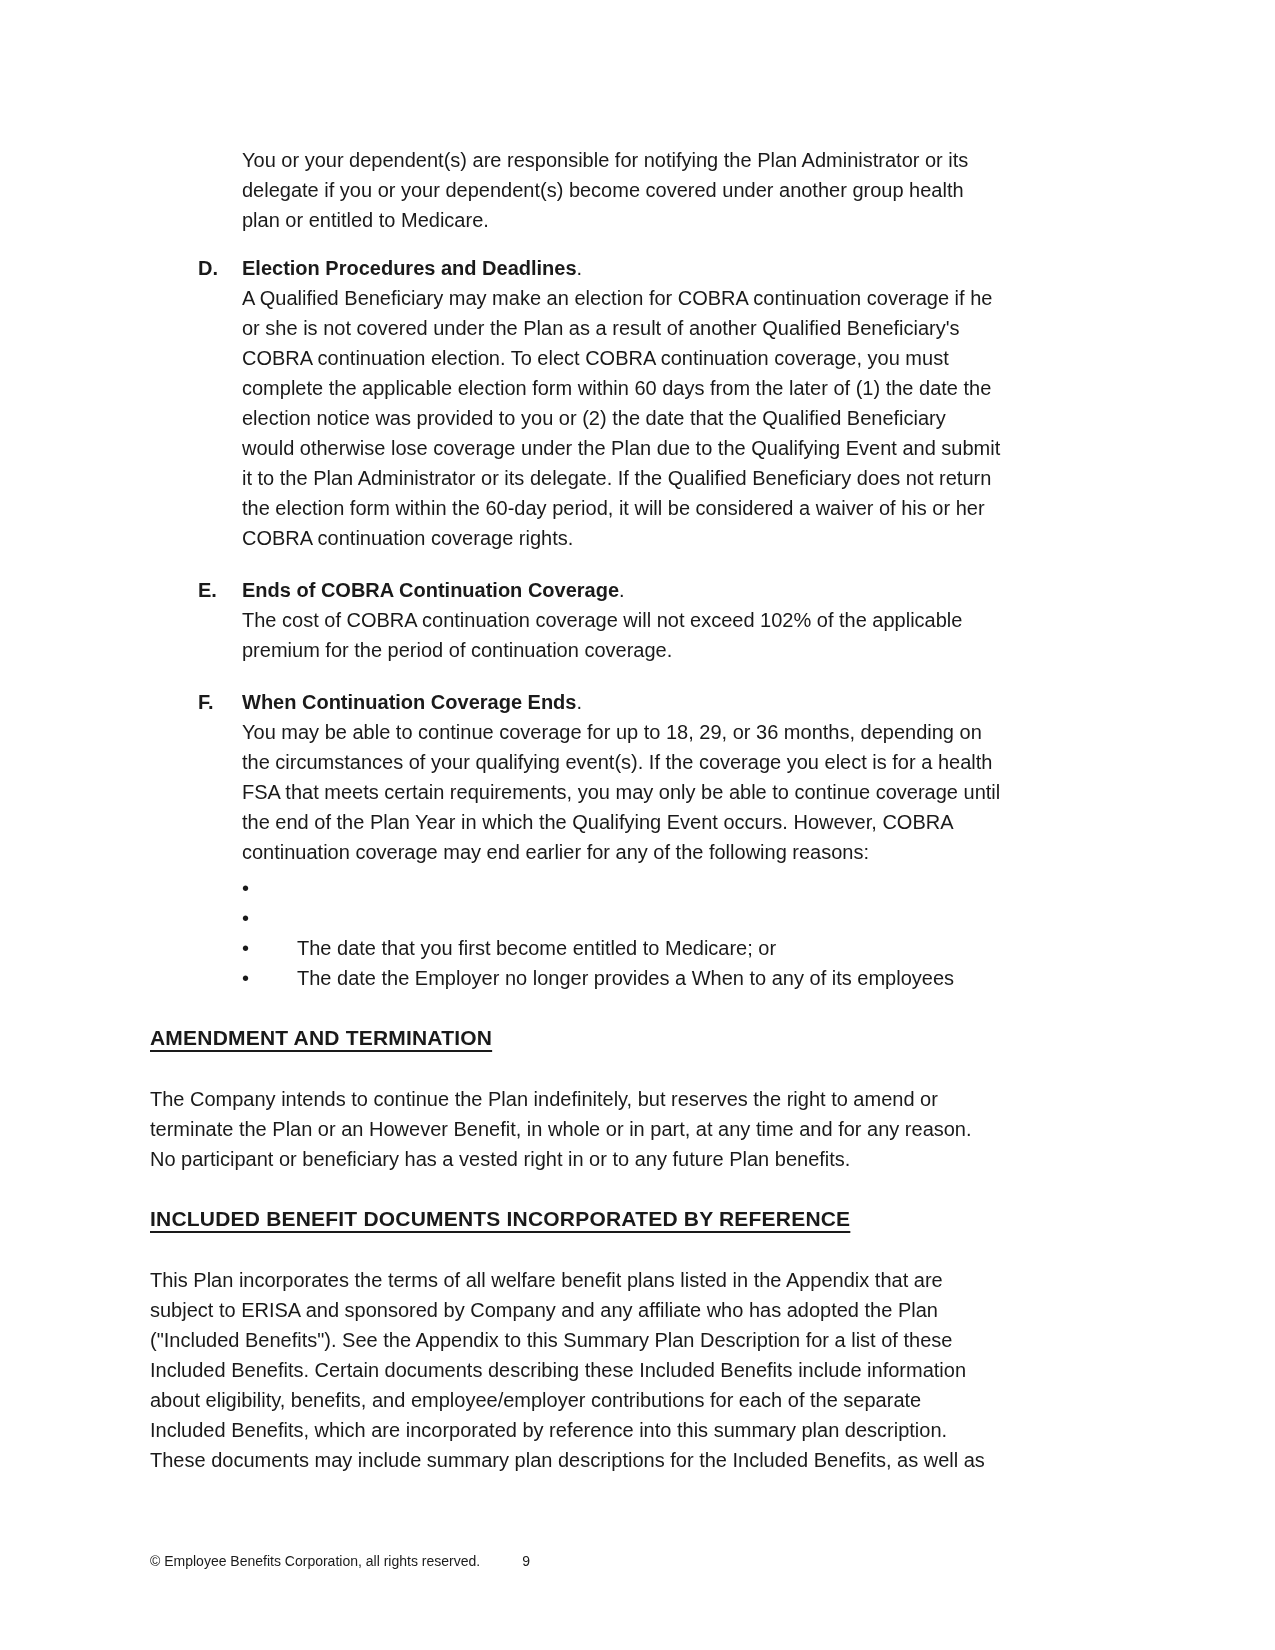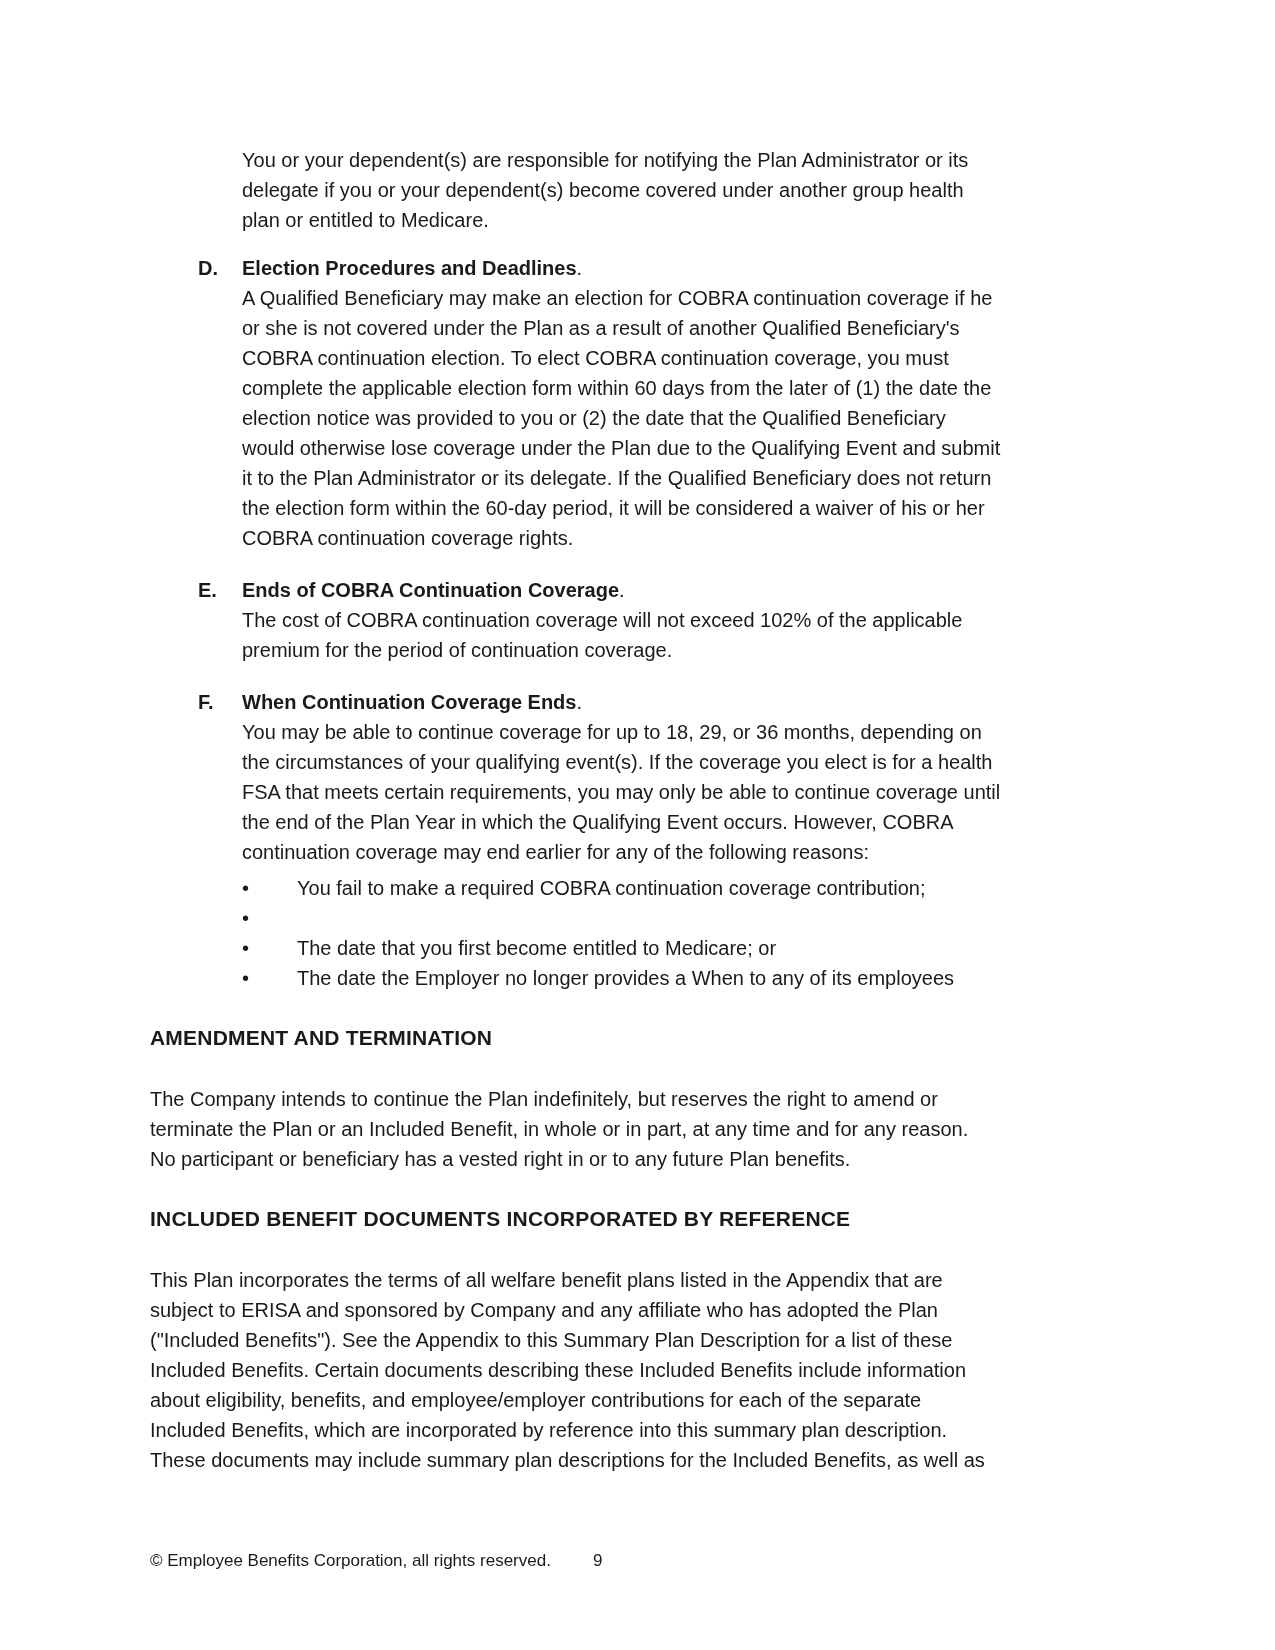--- a/index.html
+++ b/index.html
@@ -28,29 +28,30 @@
   }
   .section-title { font-weight: bold; margin-top: 16px; }
   .bullet-list { margin-top: 6px; }
   .bullet-row { display: flex; }
   .bullet-marker { width: 55px; flex: 0 0 55px; }
   h2.doc-heading {
     font-size: 21px;
     font-weight: bold;
     margin: 30px 0 31px 0;
     line-height: 30px;
+    text-decoration: underline;
     text-decoration-thickness: 2px;
     text-underline-offset: 5px;
     letter-spacing: 0.2px;
   }
   .footer {
     position: absolute;
     left: 150px;
     top: 1548px;
-    font-size: 17px;
+    font-size: 14px;
     line-height: 26px;
     display: flex;
     align-items: center;
   }
   .footer .page-number { margin-left: 42px; }
 </style>
 </head>
 <body>
 
 <div class="page">
@@ -85,39 +86,38 @@
     <div><span class="section-title">When Continuation Coverage Ends</span><span>.</span></div>
     <div class="lines">You may be able to continue coverage for up to 18, 29, or 36 months, depending on
 the circumstances of your qualifying event(s). If the coverage you elect is for a health
 FSA that meets certain requirements, you may only be able to continue coverage until
 the end of the Plan Year in which the Qualifying Event occurs. However, COBRA
 continuation coverage may end earlier for any of the following reasons:</div>
 
     <div class="bullet-list">
       <div class="bullet-row">
         <span class="bullet-marker">•</span>
-        <span>You fail to make a required COBRA continuation coverage contribution;</span>
       </div>
       <div class="bullet-row">
         <span class="bullet-marker">•</span>
       </div>
       <div class="bullet-row">
         <span class="bullet-marker">•</span>
         <span>The date that you first become entitled to Medicare; or</span>
       </div>
       <div class="bullet-row">
         <span class="bullet-marker">•</span>
         <span>The date the Employer no longer provides a When to any of its employees</span>
       </div>
     </div>
   </div>
 
   <h2 class="doc-heading">AMENDMENT AND TERMINATION</h2>
   <div class="block lines">The Company intends to continue the Plan indefinitely, but reserves the right to amend or
-terminate the Plan or an Included Benefit, in whole or in part, at any time and for any reason.
+terminate the Plan or an However Benefit, in whole or in part, at any time and for any reason.
 No participant or beneficiary has a vested right in or to any future Plan benefits.</div>
 
   <h2 class="doc-heading">INCLUDED BENEFIT DOCUMENTS INCORPORATED BY REFERENCE</h2>
   <div class="block lines">This Plan incorporates the terms of all welfare benefit plans listed in the Appendix that are
 subject to ERISA and sponsored by Company and any affiliate who has adopted the Plan
 ("Included Benefits"). See the Appendix to this Summary Plan Description for a list of these
 Included Benefits. Certain documents describing these Included Benefits include information
 about eligibility, benefits, and employee/employer contributions for each of the separate
 Included Benefits, which are incorporated by reference into this summary plan description.
 These documents may include summary plan descriptions for the Included Benefits, as well as</div>

